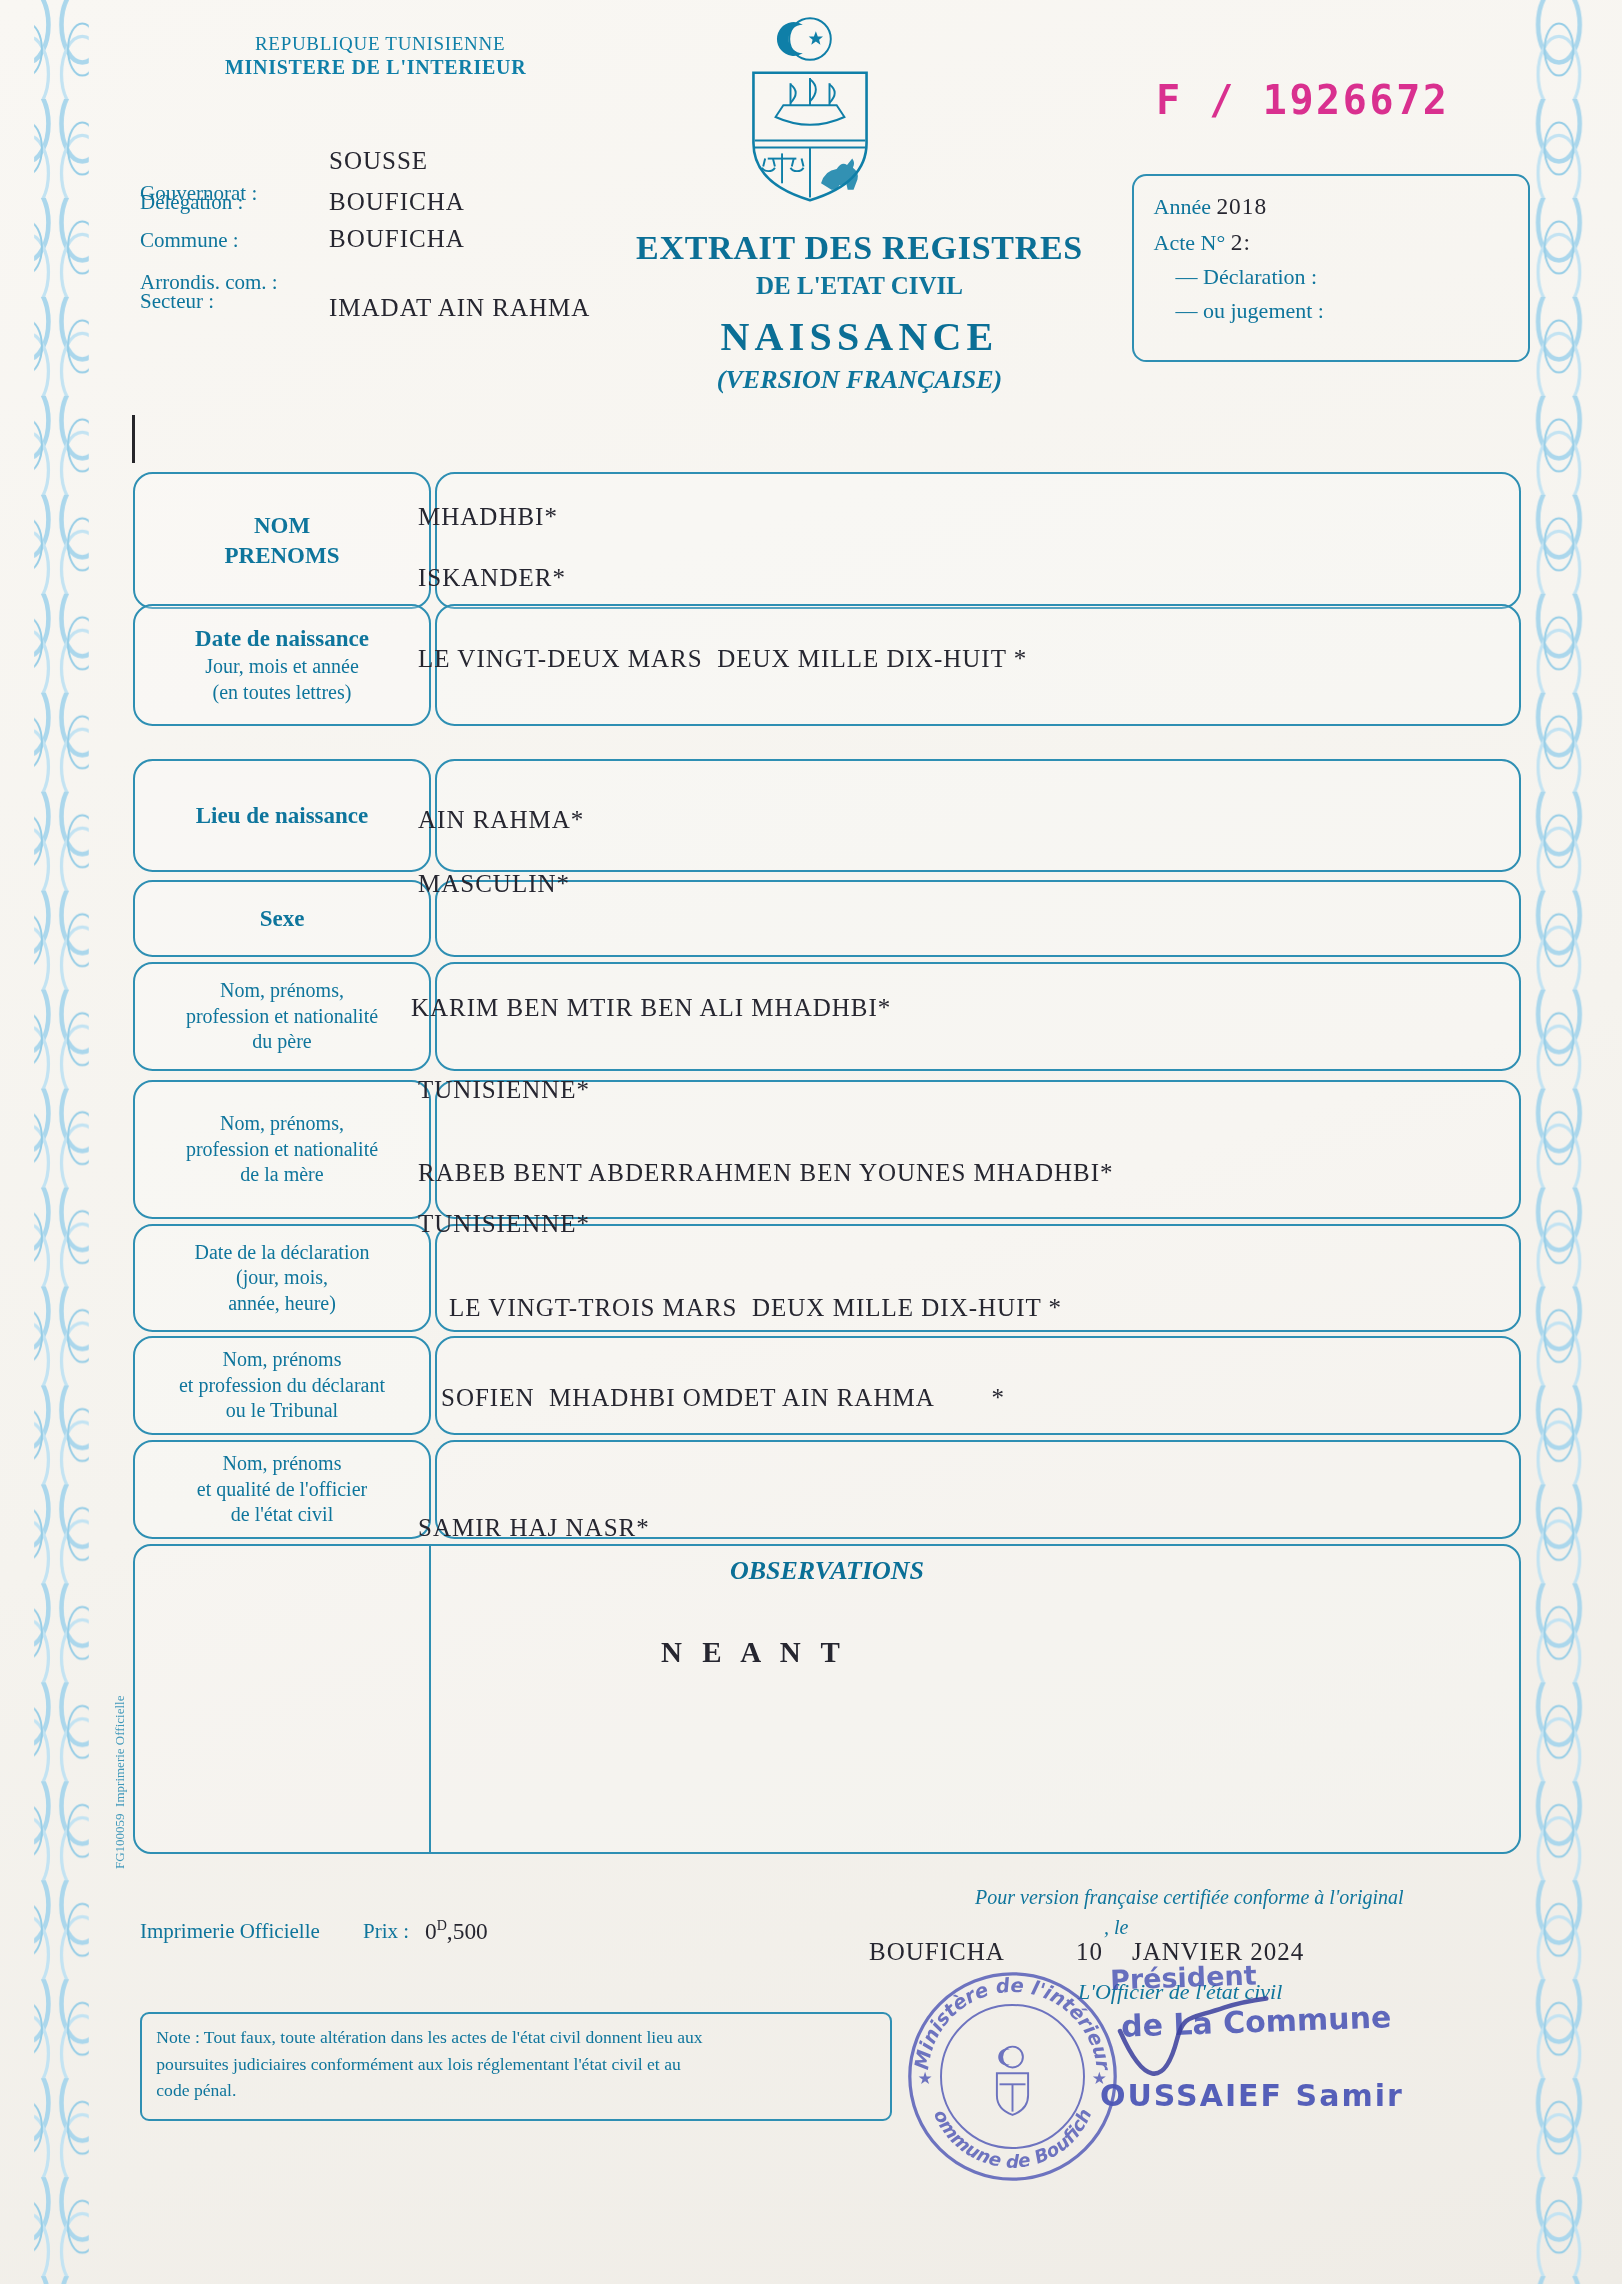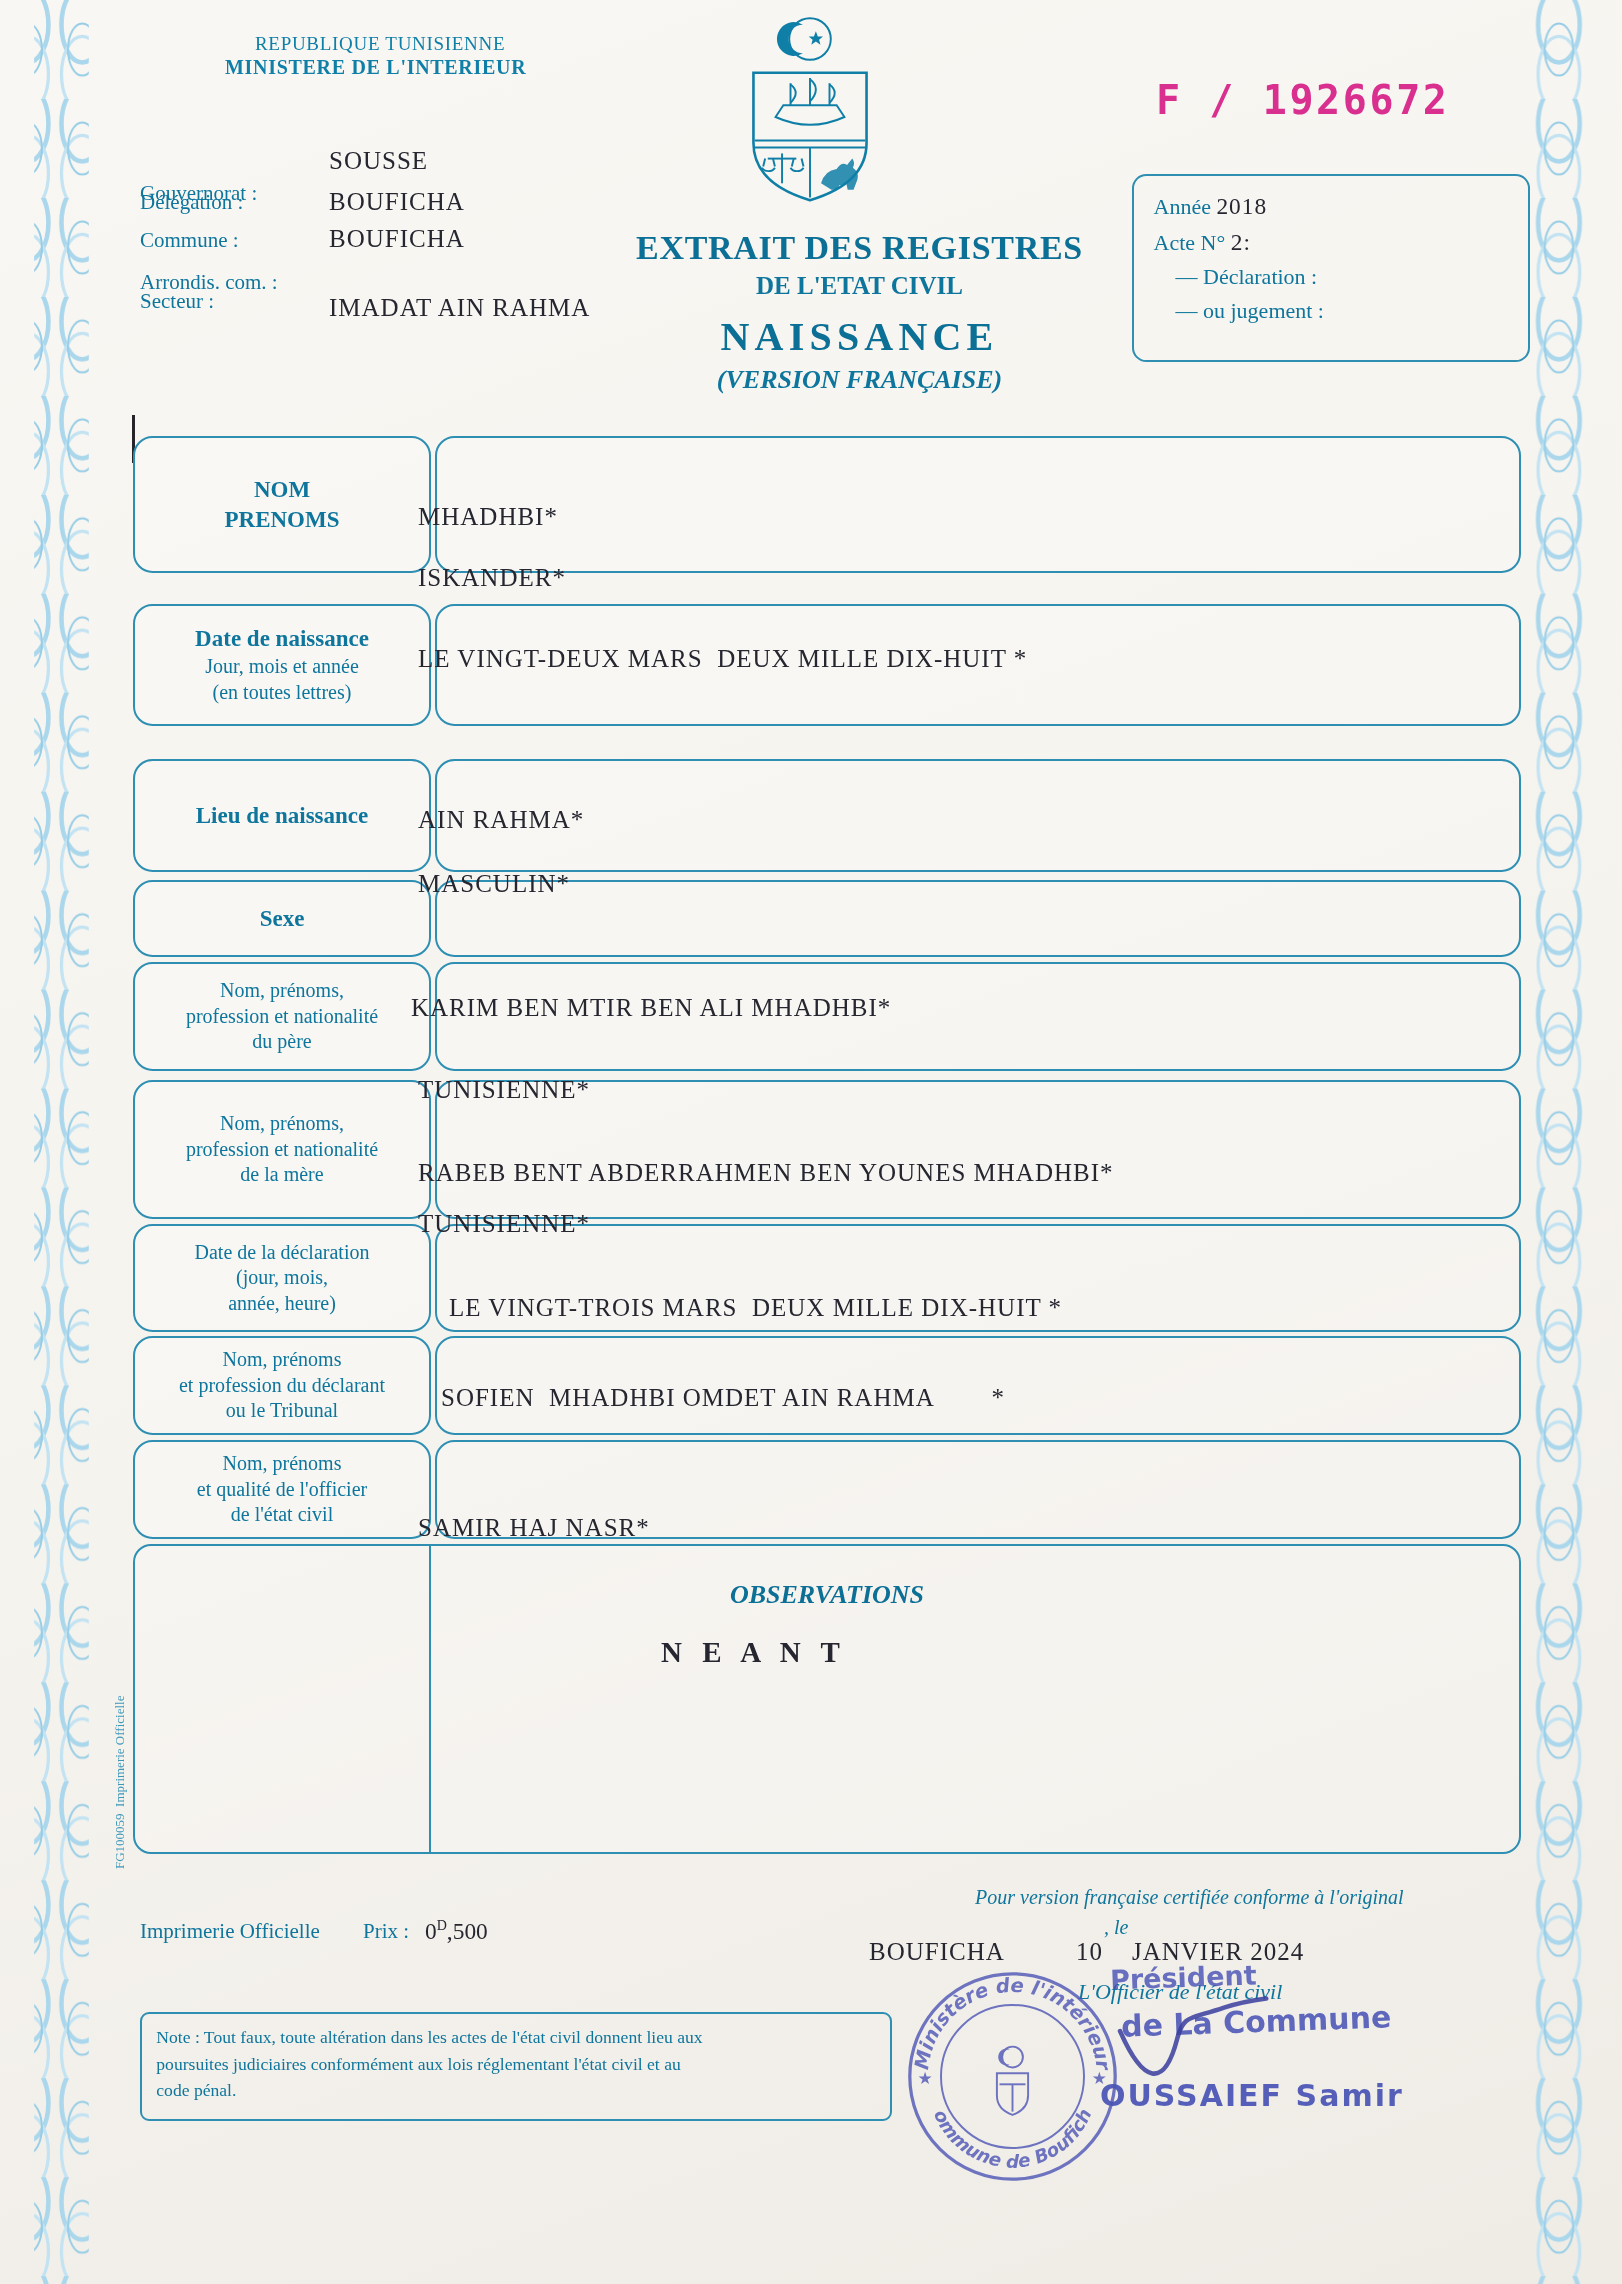--- a/index.html
+++ b/index.html
@@ -106,21 +106,21 @@
     </div>
     <div style="padding-left:22px;">— Déclaration :</div>
     <div style="padding-left:22px;">— ou jugement :</div>
   </div>
 
   <div class="title-c" style="top:229px;font-size:34px;font-weight:bold;color:#0b6f96;letter-spacing:0.7px;">EXTRAIT DES REGISTRES</div>
   <div class="title-c" style="top:272px;font-size:25px;font-weight:bold;color:#0e759c;">DE L'ETAT CIVIL</div>
   <div class="title-c" style="top:313px;font-size:40px;font-weight:bold;letter-spacing:5.2px;color:#0b6f96;">NAISSANCE</div>
   <div class="title-c" style="top:365px;font-size:26px;font-style:italic;font-weight:bold;color:#0e759c;">(VERSION FRANÇAISE)</div>
 
-  <div class="row" style="top:436px;height:133px;">
+  <div class="row" style="top:472px;height:133px;">
     <div class="lbox">
       <div class="lb-bold">NOM
 PRENOMS</div>
       <div class="lb-text"></div>
     </div>
     <div class="vbox"></div>
   </div>
   <div class="row" style="top:604px;height:118px;">
     <div class="lbox">
       <div class="lb-bold">Date de naissance</div>
@@ -197,21 +197,21 @@
   <div class="typedv" style="left:411px;top:994px;">KARIM BEN MTIR BEN ALI MHADHBI*</div>
   <div class="typedv" style="left:418px;top:1076px;">TUNISIENNE*</div>
   <div class="typedv" style="left:418px;top:1159px;">RABEB BENT ABDERRAHMEN BEN YOUNES MHADHBI*</div>
   <div class="typedv" style="left:418px;top:1210px;">TUNISIENNE*</div>
   <div class="typedv" style="left:418px;top:1294px;margin-left:31px;">LE VINGT-TROIS MARS  DEUX MILLE DIX-HUIT *</div>
   <div class="typedv" style="left:441px;top:1384px;">SOFIEN  MHADHBI OMDET AIN RAHMA        *</div>
   <div class="typedv" style="left:418px;top:1514px;">SAMIR HAJ NASR*</div>
 
   <div class="obsbox">
     <div class="obsdivider"></div>
-    <div style="position:absolute;left:0;width:100%;top:10.4px;text-align:center;font-size:26px;font-weight:bold;font-style:italic;color:#0b6f96;margin-top:24px;">OBSERVATIONS</div>
+    <div style="position:absolute;left:0;width:100%;top:10.4px;text-align:center;font-size:26px;font-weight:bold;font-style:italic;color:#0b6f96;">OBSERVATIONS</div>
   </div>
   <div class="typedv" style="left:661px;top:1636px;font-size:29px;font-weight:bold;letter-spacing:6.5px;">N E A N T</div>
 
   <div class="abs" style="left:112px;top:1869px;transform:rotate(-90deg);transform-origin:0 0;font-size:13px;color:#3f98ba;white-space:pre;">FG100059  Imprimerie Officielle</div>
 
   <div class="abs lbl" style="left:140px;top:1919px;">Imprimerie Officielle</div>
   <div class="abs lbl" style="left:363px;top:1919px;">Prix :</div>
   <div class="abs" style="left:425px;top:1917px;font-size:23.4px;color:#262630;">
     <span>0</span><sup>D</sup><span>,500</span>
   </div>

